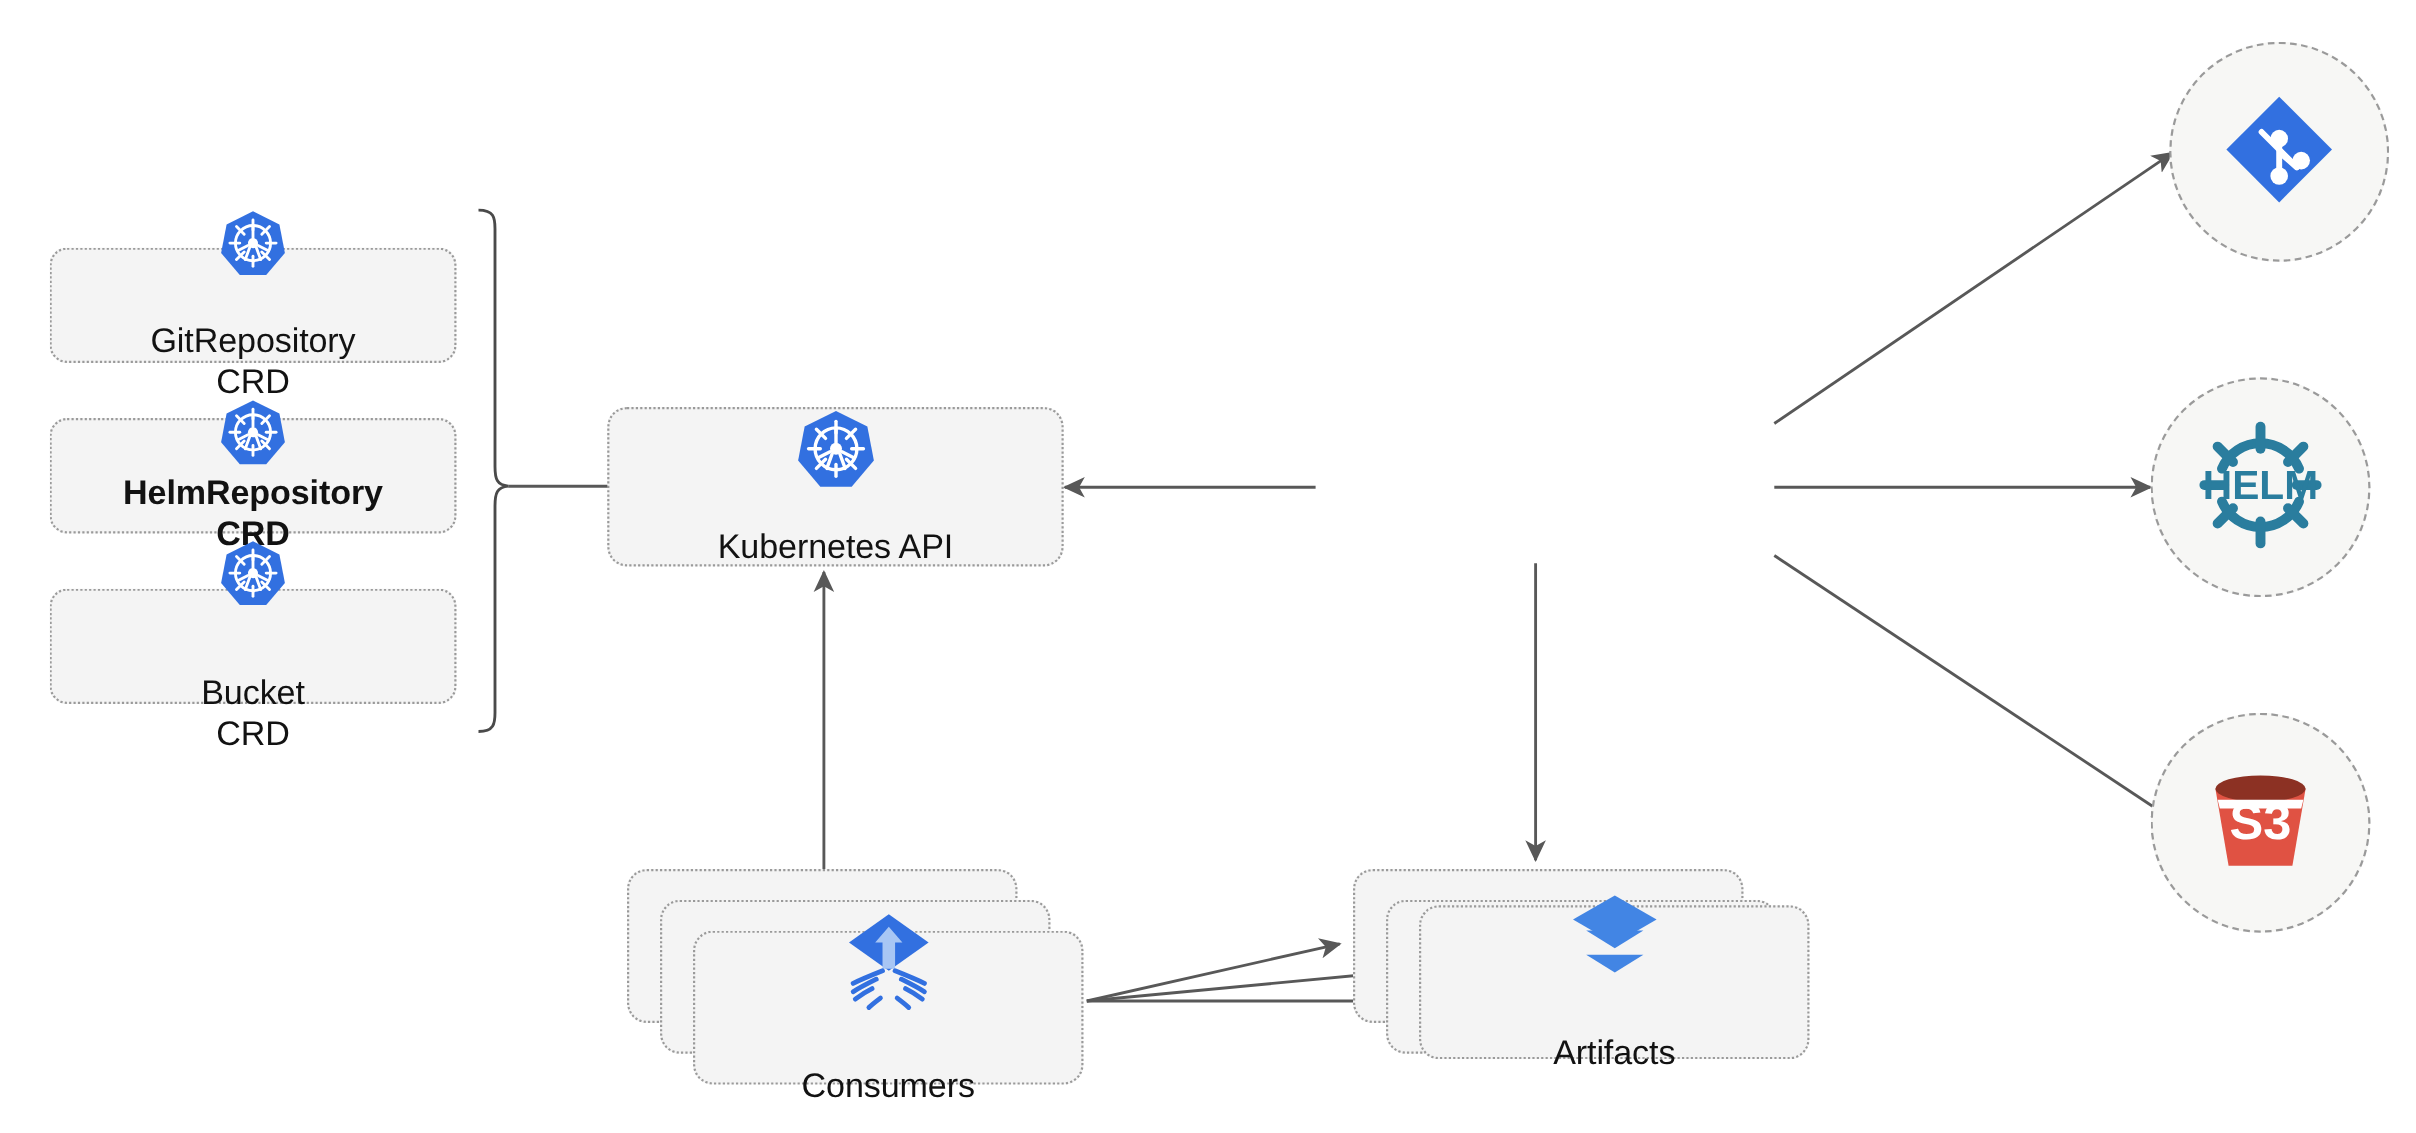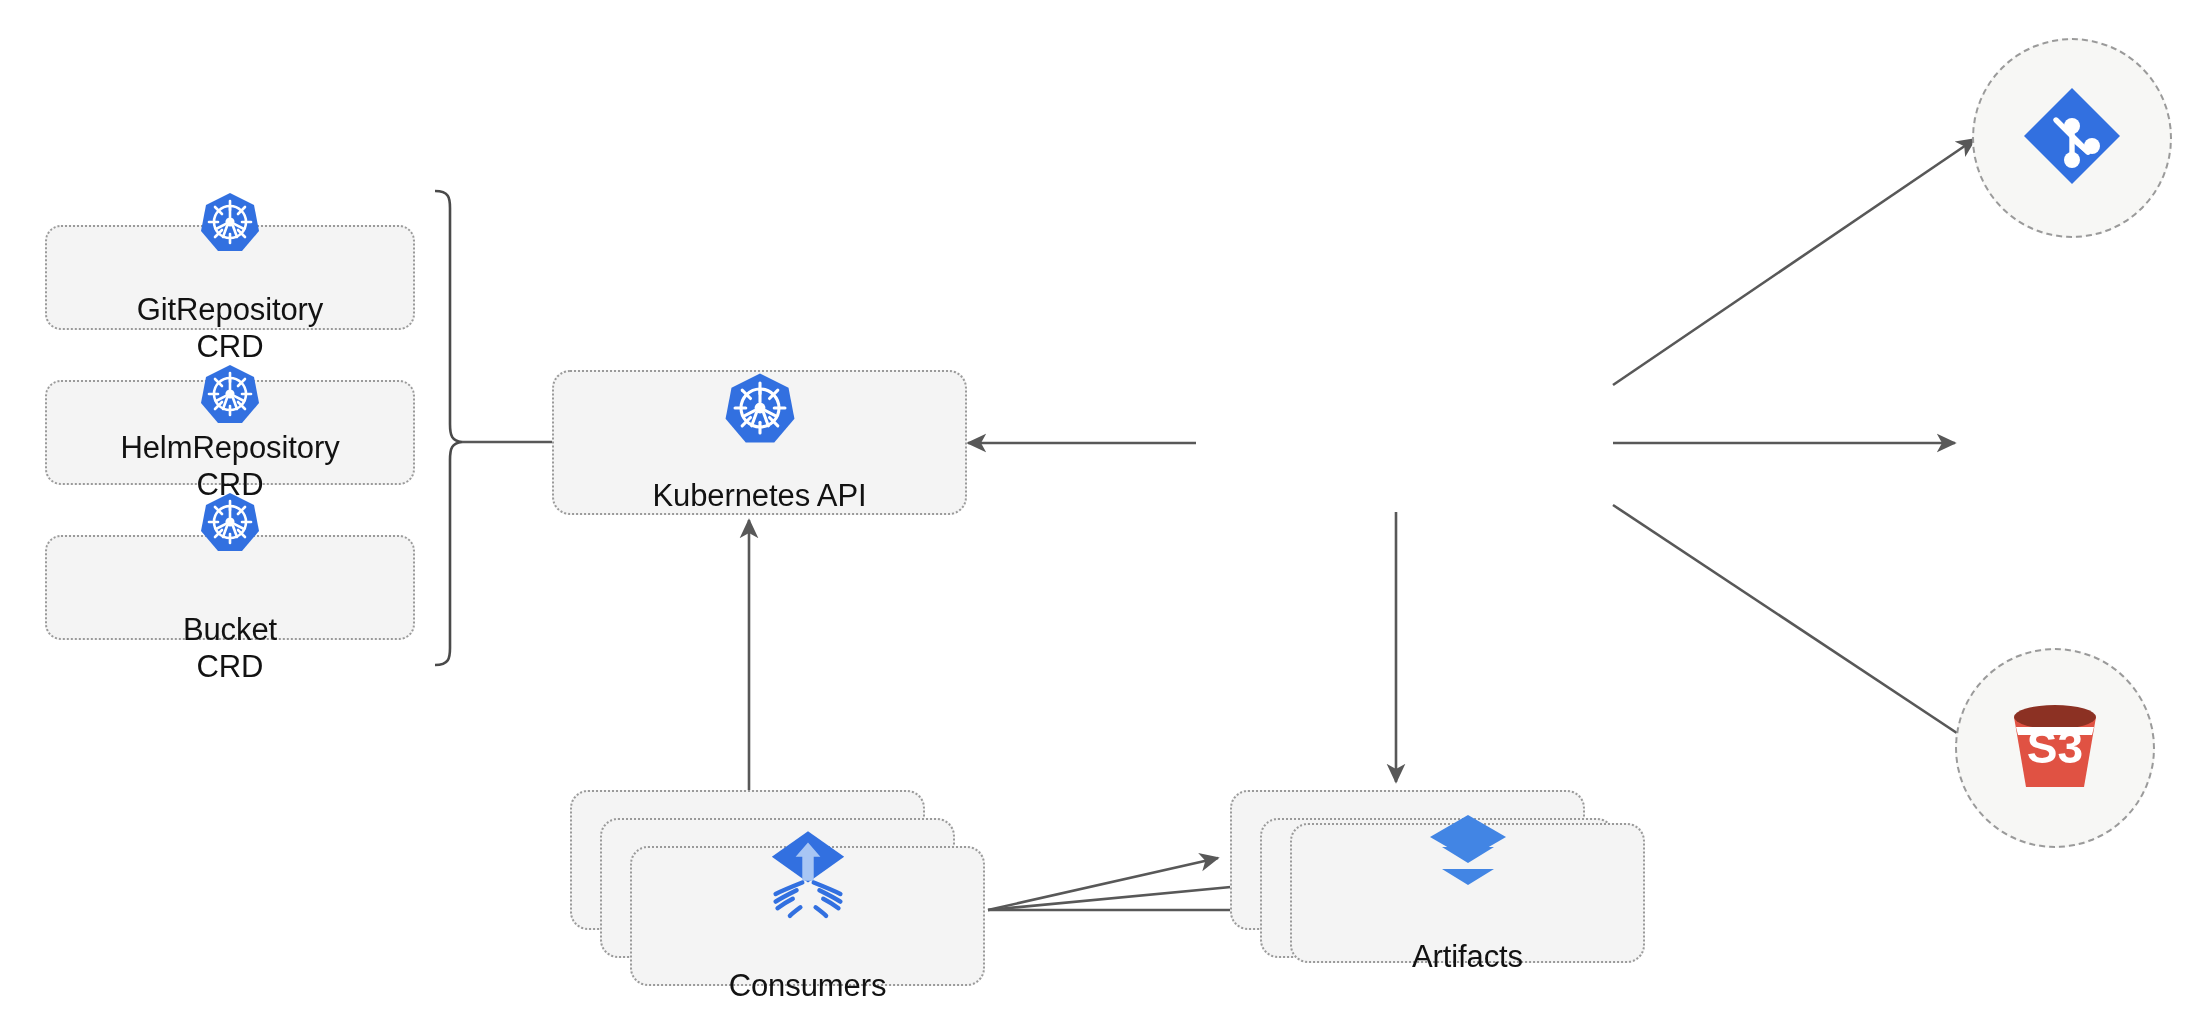--- a/index.html
+++ b/index.html
@@ -146,21 +146,21 @@
           <line x1="27.4" y1="34.2" x2="18" y2="39"></line>
           <line x1="35" y1="36" x2="39" y2="47"></line>
           <line x1="29" y1="36" x2="25" y2="47"></line>
         </g>
       </svg>
     </span>
     <span class="node-label">GitRepository
 CRD</span>
   </div>
 
-  <div class="node crd" style="left:45px; top:380px; width:370px; height:105px; ">
+  <div class="node crd" style="left:45px; top:380px; width:370px; height:105px; font-weight:bold;">
     <span class="node-icon">
       <svg width="64" height="64" viewBox="0 0 64 64">
         <polygon points="32,3 56,15 61,41 44,61 20,61 3,41 8,15" fill="#3270e0"></polygon>
         <g fill="none" stroke="#ffffff" stroke-width="2.6" stroke-linecap="round">
           <circle cx="32" cy="32" r="16"></circle>
           <circle cx="32" cy="32" r="4.6" fill="#ffffff" stroke="none"></circle>
           <line x1="32" y1="11" x2="32" y2="20"></line>
           <line x1="32" y1="44" x2="32" y2="53"></line>
           <line x1="11" y1="32" x2="20" y2="32"></line>
           <line x1="44" y1="32" x2="53" y2="32"></line>
@@ -279,20 +279,39 @@
           <path d="M 54 44 L 54 44"></path>
           <line x1="55" y1="57" x2="70" y2="70"></line>
         </g>
         <circle cx="54" cy="44" r="8" fill="#ffffff"></circle>
         <circle cx="54" cy="78" r="8" fill="#ffffff"></circle>
         <circle cx="74" cy="64" r="8" fill="#ffffff"></circle>
       </svg>
     </span>
   </div>
 
+  <div class="circle-node" style="left:1955px; top:343px; width:200px; height:200px;">
+    <span class="node-icon">
+      <svg width="126" height="126" viewBox="0 0 126 126">
+        <g stroke="#2a7d9e" fill="none" stroke-width="9" stroke-linecap="round">
+          <path d="M 28 48 A 38 38 0 0 1 98 48"></path>
+          <path d="M 28 78 A 38 38 0 0 0 98 78"></path>
+          <line x1="63" y1="10" x2="63" y2="30"></line>
+          <line x1="63" y1="96" x2="63" y2="116"></line>
+          <line x1="24" y1="28" x2="38" y2="42"></line>
+          <line x1="88" y1="84" x2="102" y2="98"></line>
+          <line x1="102" y1="28" x2="88" y2="42"></line>
+          <line x1="38" y1="84" x2="24" y2="98"></line>
+          <line x1="12" y1="63" x2="30" y2="63"></line>
+          <line x1="96" y1="63" x2="114" y2="63"></line>
+        </g>
+        <text x="63" y="63" text-anchor="middle" dominant-baseline="central" font-family="Liberation Sans, sans-serif" font-size="37" font-weight="bold" fill="#2a7d9e">HELM</text>
+      </svg>
+    </span>
+  </div>
 
   <div class="circle-node" style="left:1955px; top:648px; width:200px; height:200px;">
     <span class="node-icon">
       <svg width="118" height="118" viewBox="0 0 118 118">
         <path d="M 18 30 L 100 30 L 88 100 L 30 100 Z" fill="#e05243"></path>
         <ellipse cx="59" cy="30" rx="41" ry="12" fill="#8c3123"></ellipse>
         <path d="M 20 40 L 98 40 L 96 48 L 22 48 Z" fill="#ffffff"></path>
         <text x="59" y="76" text-anchor="middle" font-family="Liberation Sans, sans-serif" font-size="46" font-weight="bold" fill="#ffffff">S3</text>
       </svg>
     </span>

